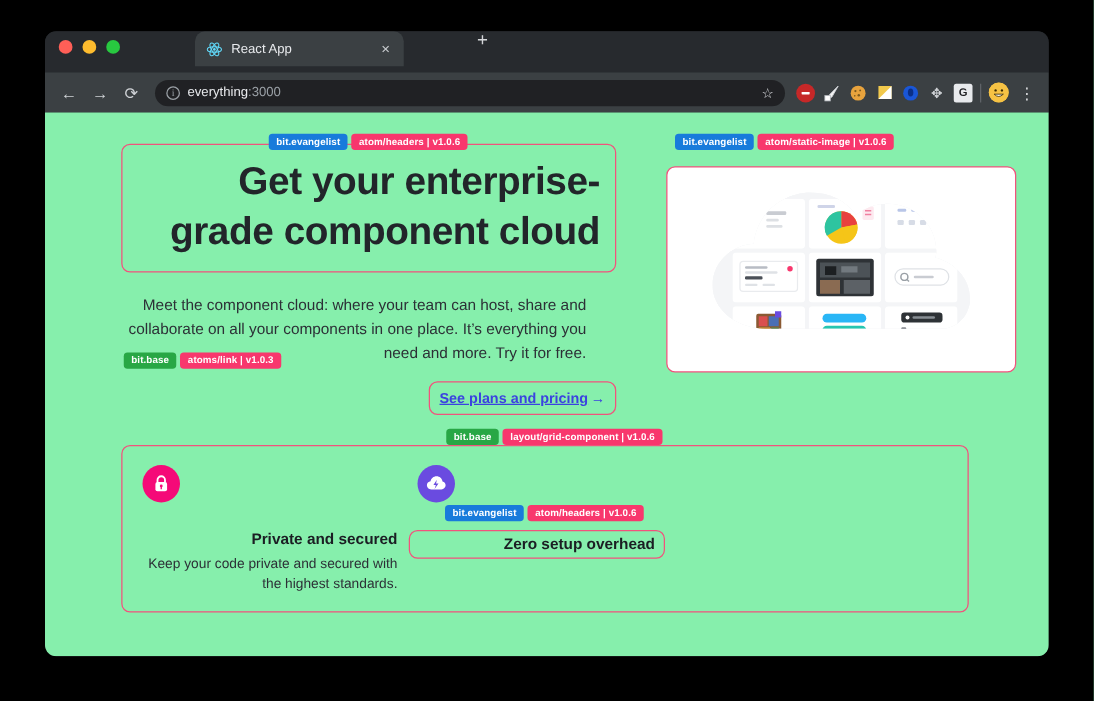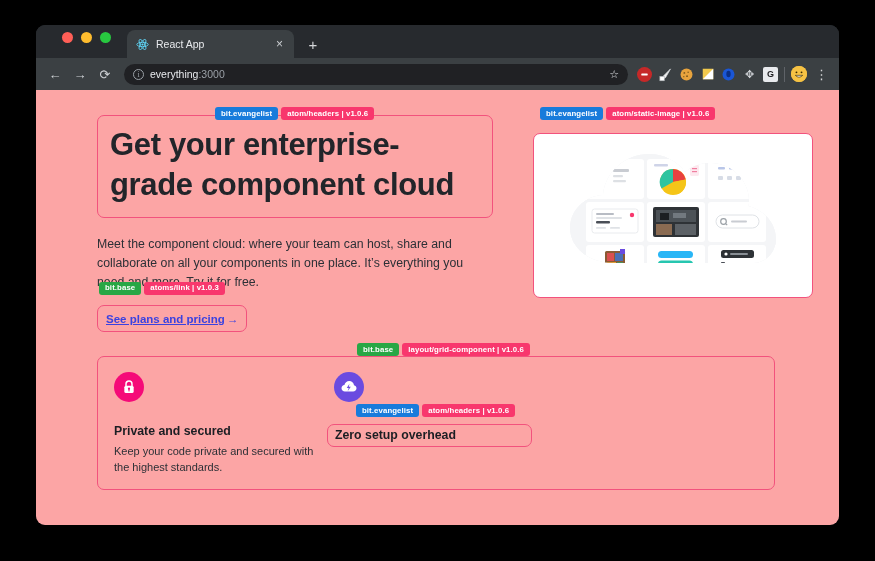--- a/index.html
+++ b/index.html
@@ -25,23 +25,24 @@
     overflow: hidden;
     box-shadow: 0 14px 40px rgba(0,0,0,0.75);
     display: flex;
     flex-direction: column;
   }
 
   .tabstrip {
     height: 33px;
     background: #272a2e;
     display: flex;
-    align-items: flex-end;
-    padding-left: 26px;
+    align-items: flex-start;
+    padding-left: 11px;
     flex: 0 0 auto;
+    gap: 44px;
   }
 
   .traffic-lights {
     display: flex;
     align-items: center;
     gap: 8px;
     height: 33px;
     padding-bottom: 9px;
   }
   .light { width: 11px; height: 11px; border-radius: 50%; }
@@ -142,23 +143,24 @@
     display: flex; align-items: center; justify-content: center;
     font-size: 9px;
     flex: 0 0 auto;
   }
   .ext-sep { width: 1px; height: 15px; background: #5f6368; }
   .ext-menu { color: #d4d6d9; font-size: 13px; line-height: 1; padding: 0 2px; }
 
   
   .viewport {
     flex: 1;
-    background: #fca5a5;
+    background: #86efac;
     position: relative;
     overflow: hidden;
+    text-align: right;
   }
   .bit-tags {
     position: absolute;
     display: flex;
     align-items: stretch;
     gap: 3px;
     white-space: nowrap;
     z-index: 6;
   }
   .bit-tag {

